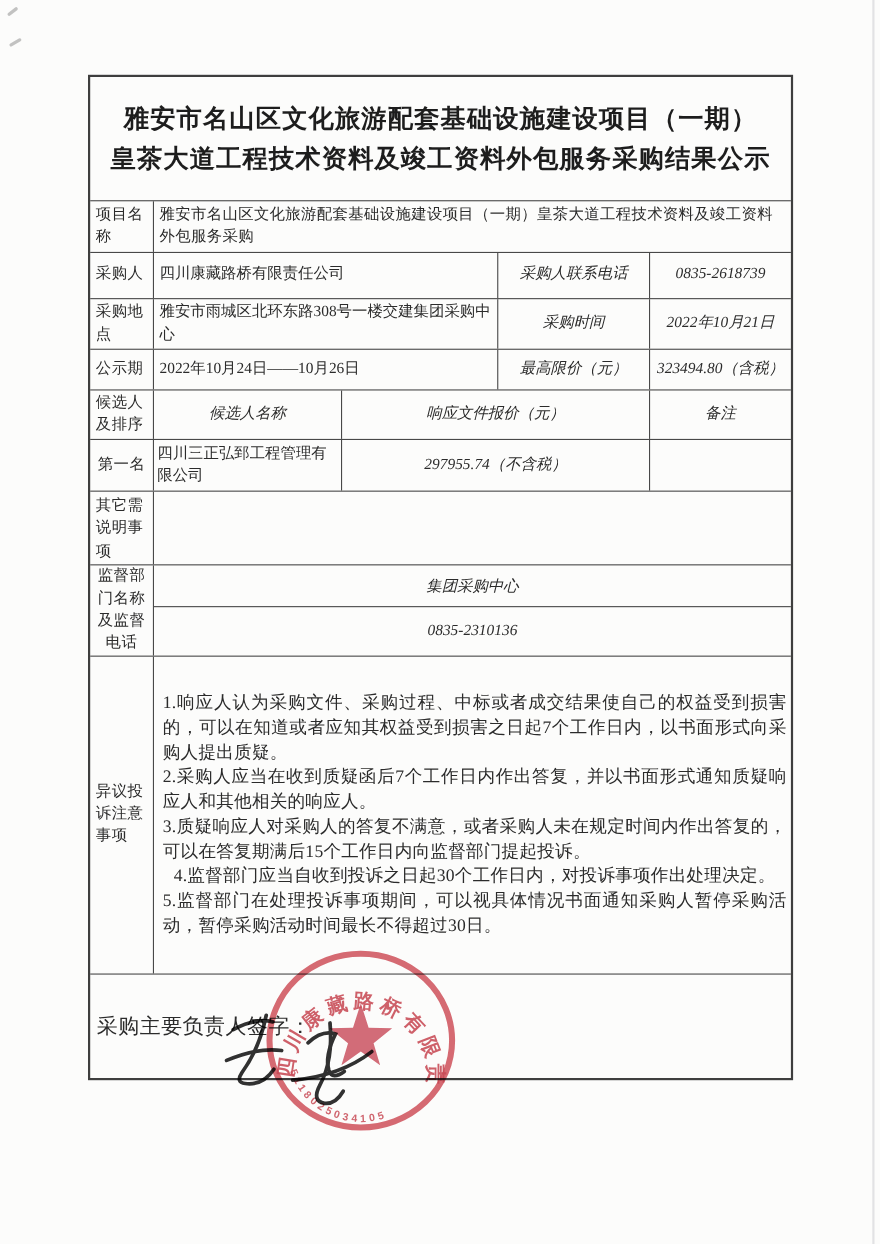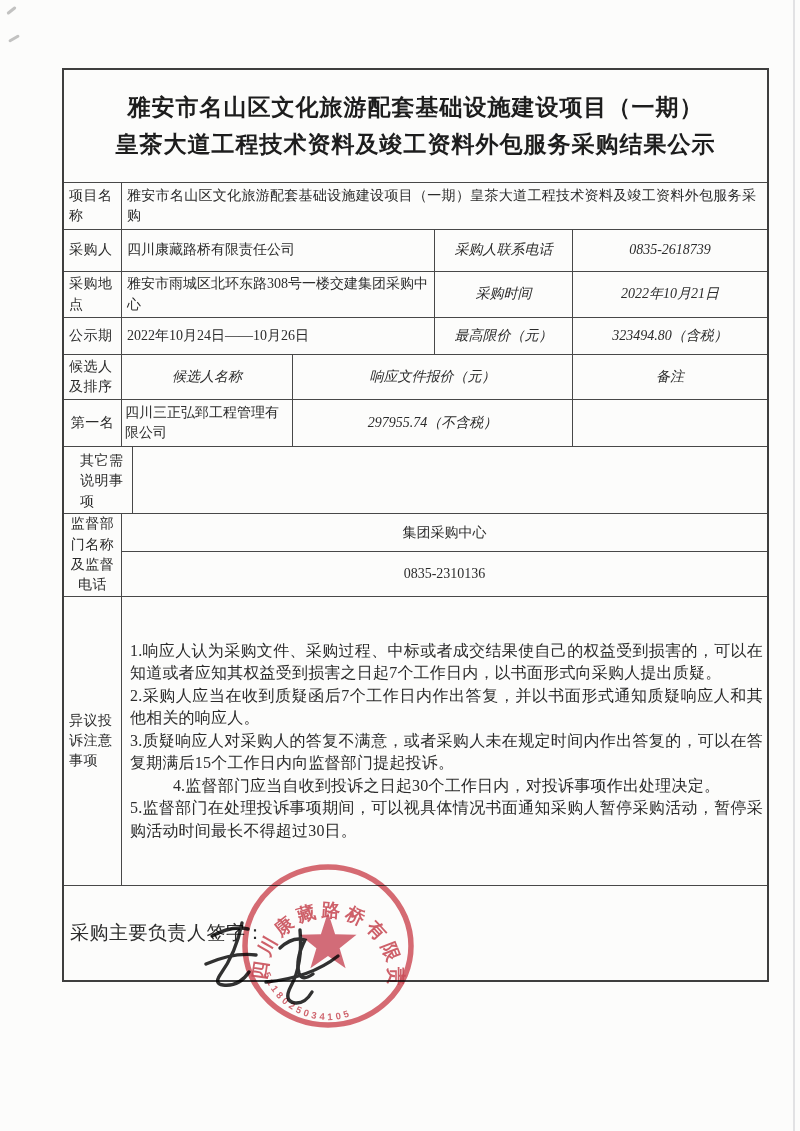--- a/index.html
+++ b/index.html
@@ -14,21 +14,21 @@
   }
   .scan-edge{
     position:absolute;top:0;bottom:0;left:793px;width:2px;
     background:#d9dadc;opacity:.75;
   }
   .staple{position:absolute;background:#555;opacity:.35;border-radius:2px;}
   .staple.s1{left:6px;top:9px;width:11px;height:3px;transform:rotate(-38deg);}
   .staple.s2{left:8px;top:37px;width:12px;height:3px;transform:rotate(-30deg);}
 
   .doc-table{
-    position:absolute;left:62px;top:68px;width:707px;height:914px;
+    position:absolute;left:80px;top:68px;width:641px;height:914px;
     border:2px solid #3e3e3e;box-sizing:border-box;
     display:flex;flex-direction:column;
     background:transparent;
   }
   .row{display:flex;flex-direction:row;border-bottom:1.5px solid #484848;box-sizing:border-box;flex:0 0 auto;}
   .row:last-child{border-bottom:none;flex:1 1 auto;}
   .c{
     border-right:1.5px solid #484848;box-sizing:border-box;
     display:flex;align-items:center;
     padding:2px 5px;
@@ -46,32 +46,32 @@
     font-family:"Liberation Sans", sans-serif;font-weight:bold;
     font-size:23px;letter-spacing:1px;color:#1d1d1d;line-height:37px;
   }
   .r-project{height:47px;}
   .r-purchaser{height:42px;}
   .r-location{height:46px;}
   .r-period{height:37px;}
   .r-cand-head{height:45px;}
   .r-cand1{height:47px;}
   .r-cand2{height:48px;}
-  .r-other{height:67px;padding-left:11px;}
+  .r-other{height:67px;}
   .r-superv{height:83px;}
   .r-objection{height:289px;}
 
   .col-v1{flex:0 0 313px;}
   .col-l2{flex:0 0 138px;}
   .col-v2{flex:1 1 auto;}
   .col-name{flex:0 0 171px;}
   .col-price{flex:0 0 280px;}
   .col-remark{flex:1 1 auto;}
 
-  .superv-right{flex:1 1 auto;display:flex;flex-direction:column;}
+  .superv-right{flex:1 1 auto;display:flex;flex-direction:column;font-style:italic;}
   .superv-right .sub{flex:0 0 38px;border-bottom:1.5px solid #484848;display:flex;align-items:center;justify-content:center;box-sizing:border-box;font-size:14px;}
   .superv-right .sub:last-child{flex:1 1 auto;border-bottom:none;}
 
   .objection-body{flex:1 1 auto;display:flex;flex-direction:column;justify-content:center;padding:6px 4px 6px 8px;box-sizing:border-box;border-right:none;}
   .objection-body p{margin:0;font-size:16px;line-height:22.5px;letter-spacing:.2px;text-align:justify;}
 
   .r-sign{display:flex;align-items:center;padding-left:6px;font-size:19px;letter-spacing:.5px;}
 
   
   .stamp{

